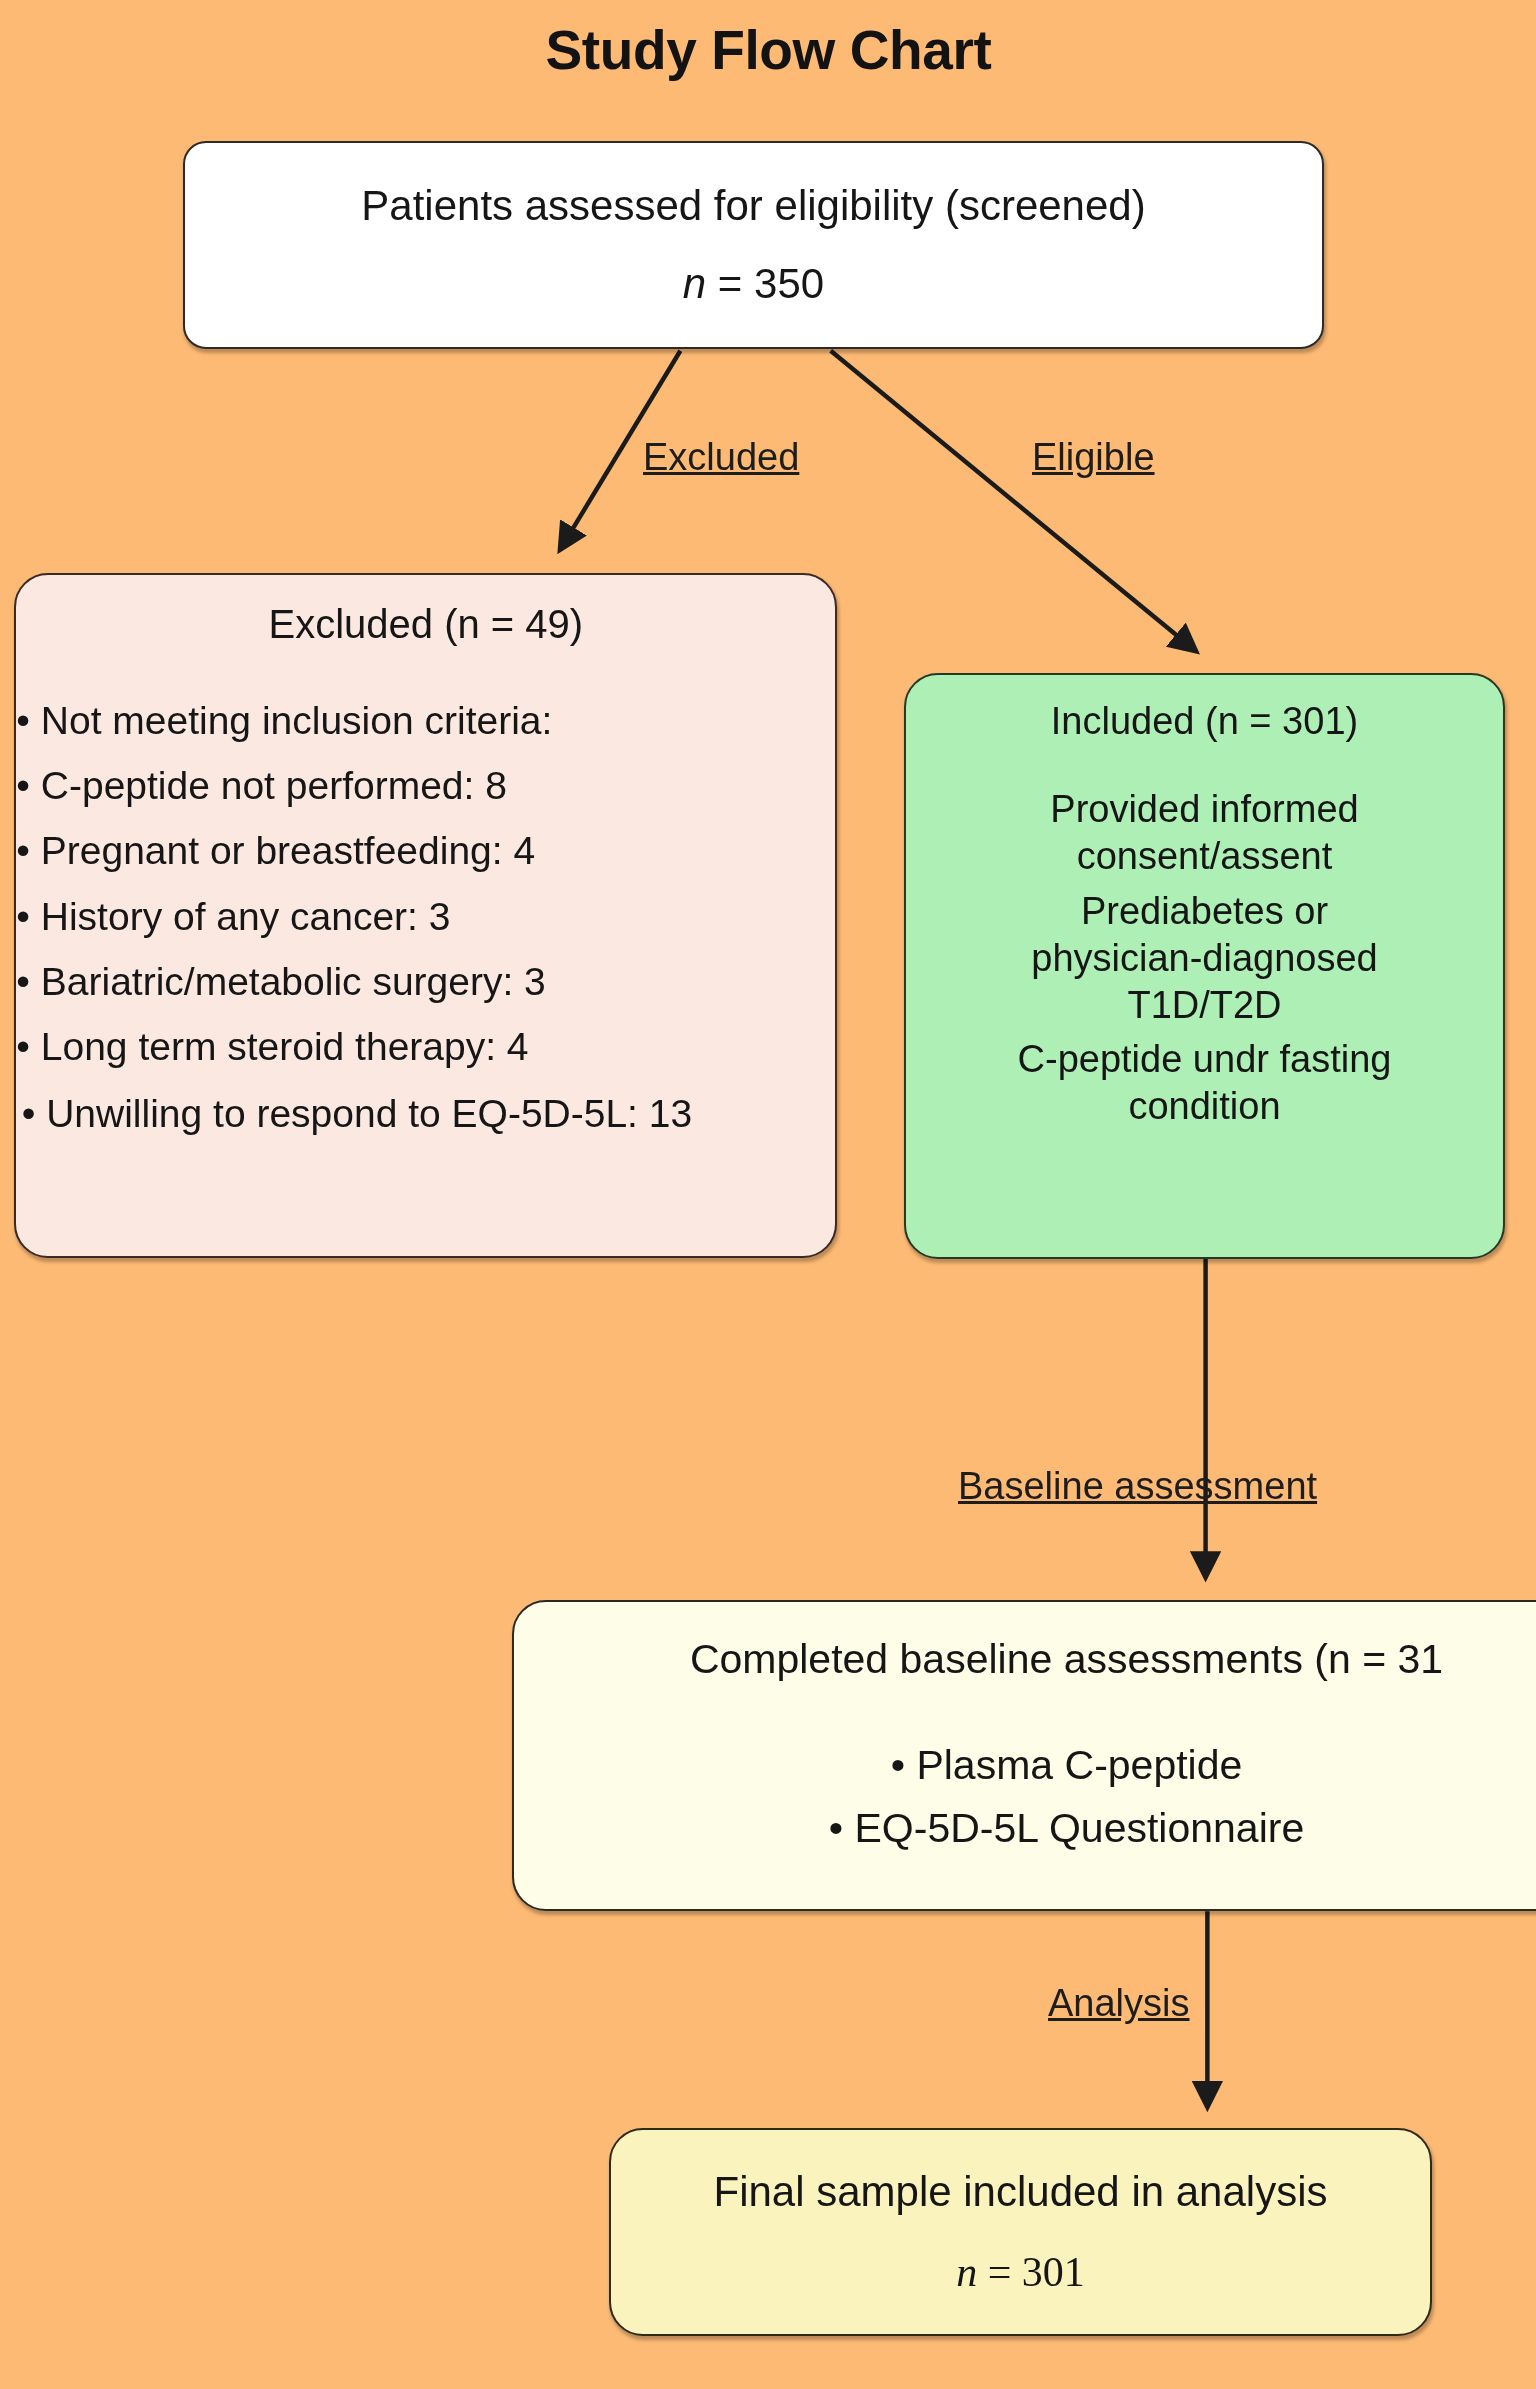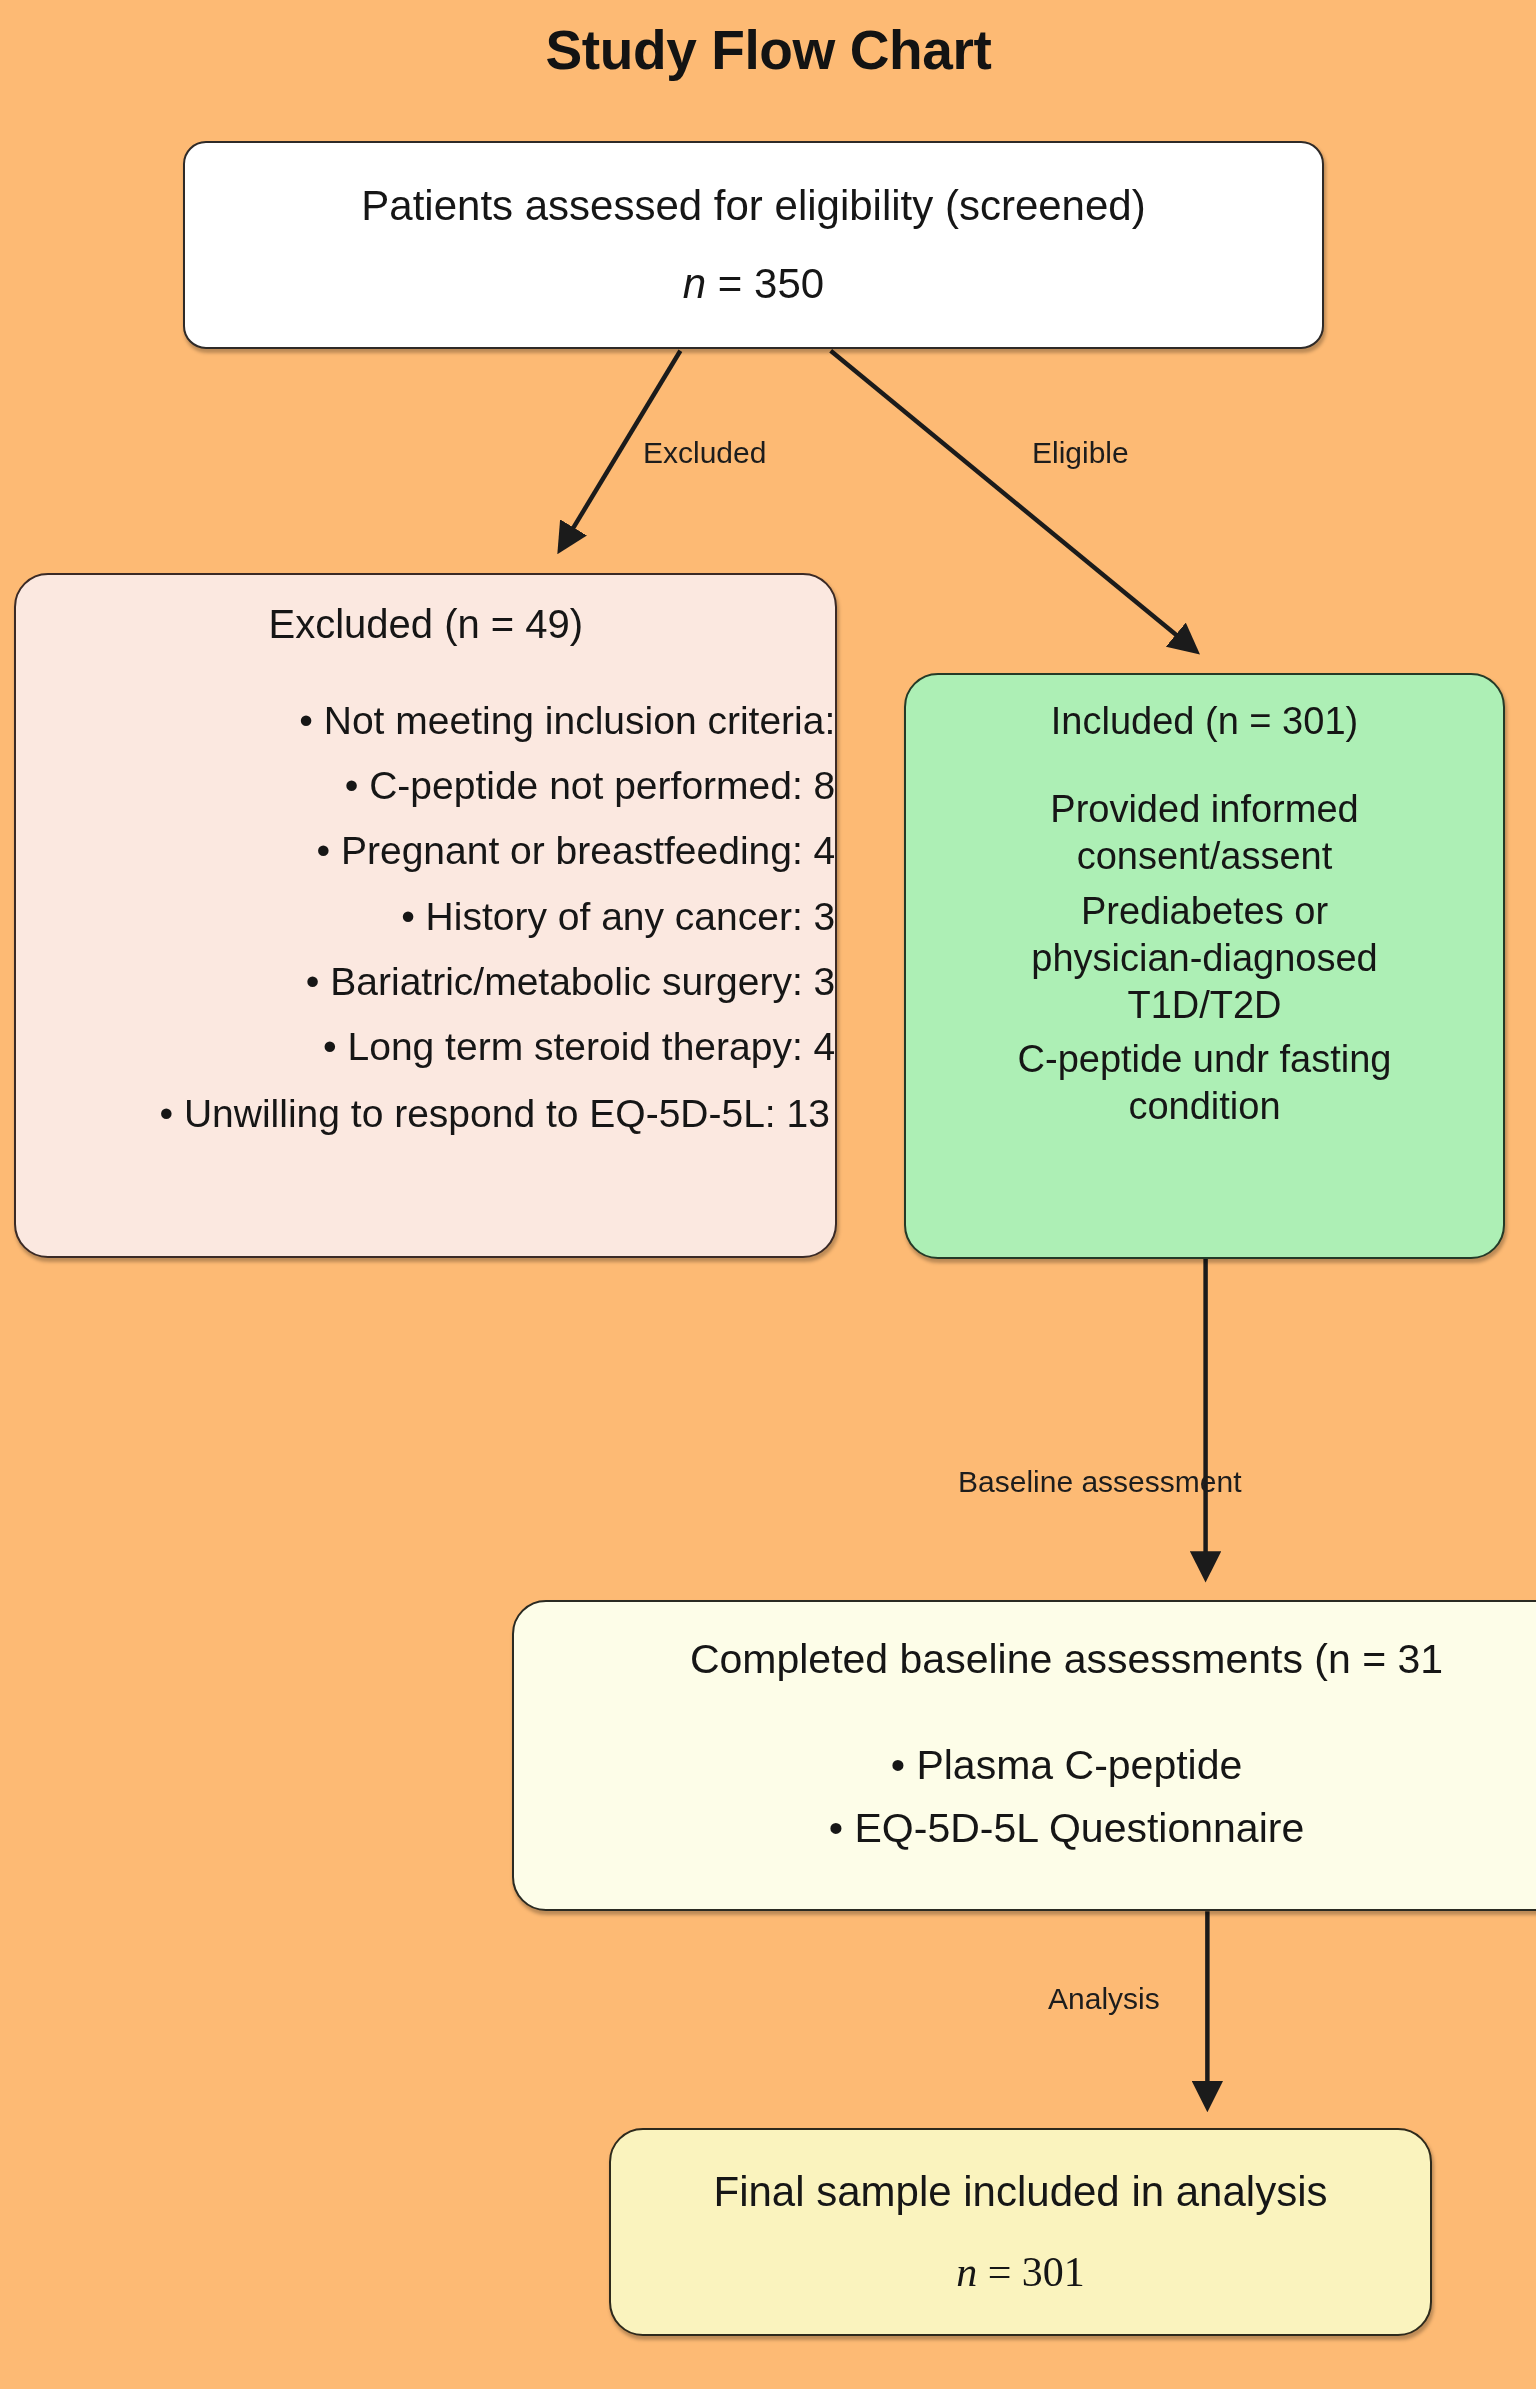--- a/index.html
+++ b/index.html
@@ -72,21 +72,21 @@
   #node-excluded {
     left: 14.3px; top: 573px; width: 823px; height: 685px;
     background: #fbe8e0;
     border-color: #3a2a26;
     font-size: 39px;
     justify-content: flex-start;
     padding-top: 25px;
   }
   #node-excluded .head { font-size: 40px; margin-bottom: 47px; }
   #node-excluded .bullets {
-    display: flex; flex-direction: column; align-items: flex-end;
+    display: flex; flex-direction: column; align-items: flex-start;
     width: 100%;
   }
   #node-excluded .bullets .line { margin-bottom: 17px; white-space: normal; }
   #node-excluded .bullets .line:last-child { margin-bottom: 0; }
   #node-excluded .wrapline { white-space: normal; line-height: 1.3; padding: 0 5.4px; }
 
   #node-included {
     left: 904px; top: 673px; width: 601px; height: 586px;
     background: #adefb5;
     border-color: #243a27;
@@ -115,23 +115,24 @@
     left: 609px; top: 2128px; width: 823px; height: 208px;
     background: #faf3be;
     border-color: #2e2a1c;
     font-size: 42px;
   }
   #node-final .line + .line { margin-top: 27px; font-family: Liberation Serif, serif; }
 
   
   .edge-label {
     position: absolute;
-    font-size: 30px;
+    font-size: 38px;
     color: #1d1d1d;
     white-space: nowrap;
+    text-decoration: underline;
   }
   #label-excluded { left: 643px; top: 436px; }
   #label-eligible { left: 1032px; top: 436px; }
   #label-baseline { left: 958px; top: 1465px; }
   #label-analysis { left: 1048px; top: 1982px; }
 </style>
 </head>
 <body>
 
 <div id="page">

